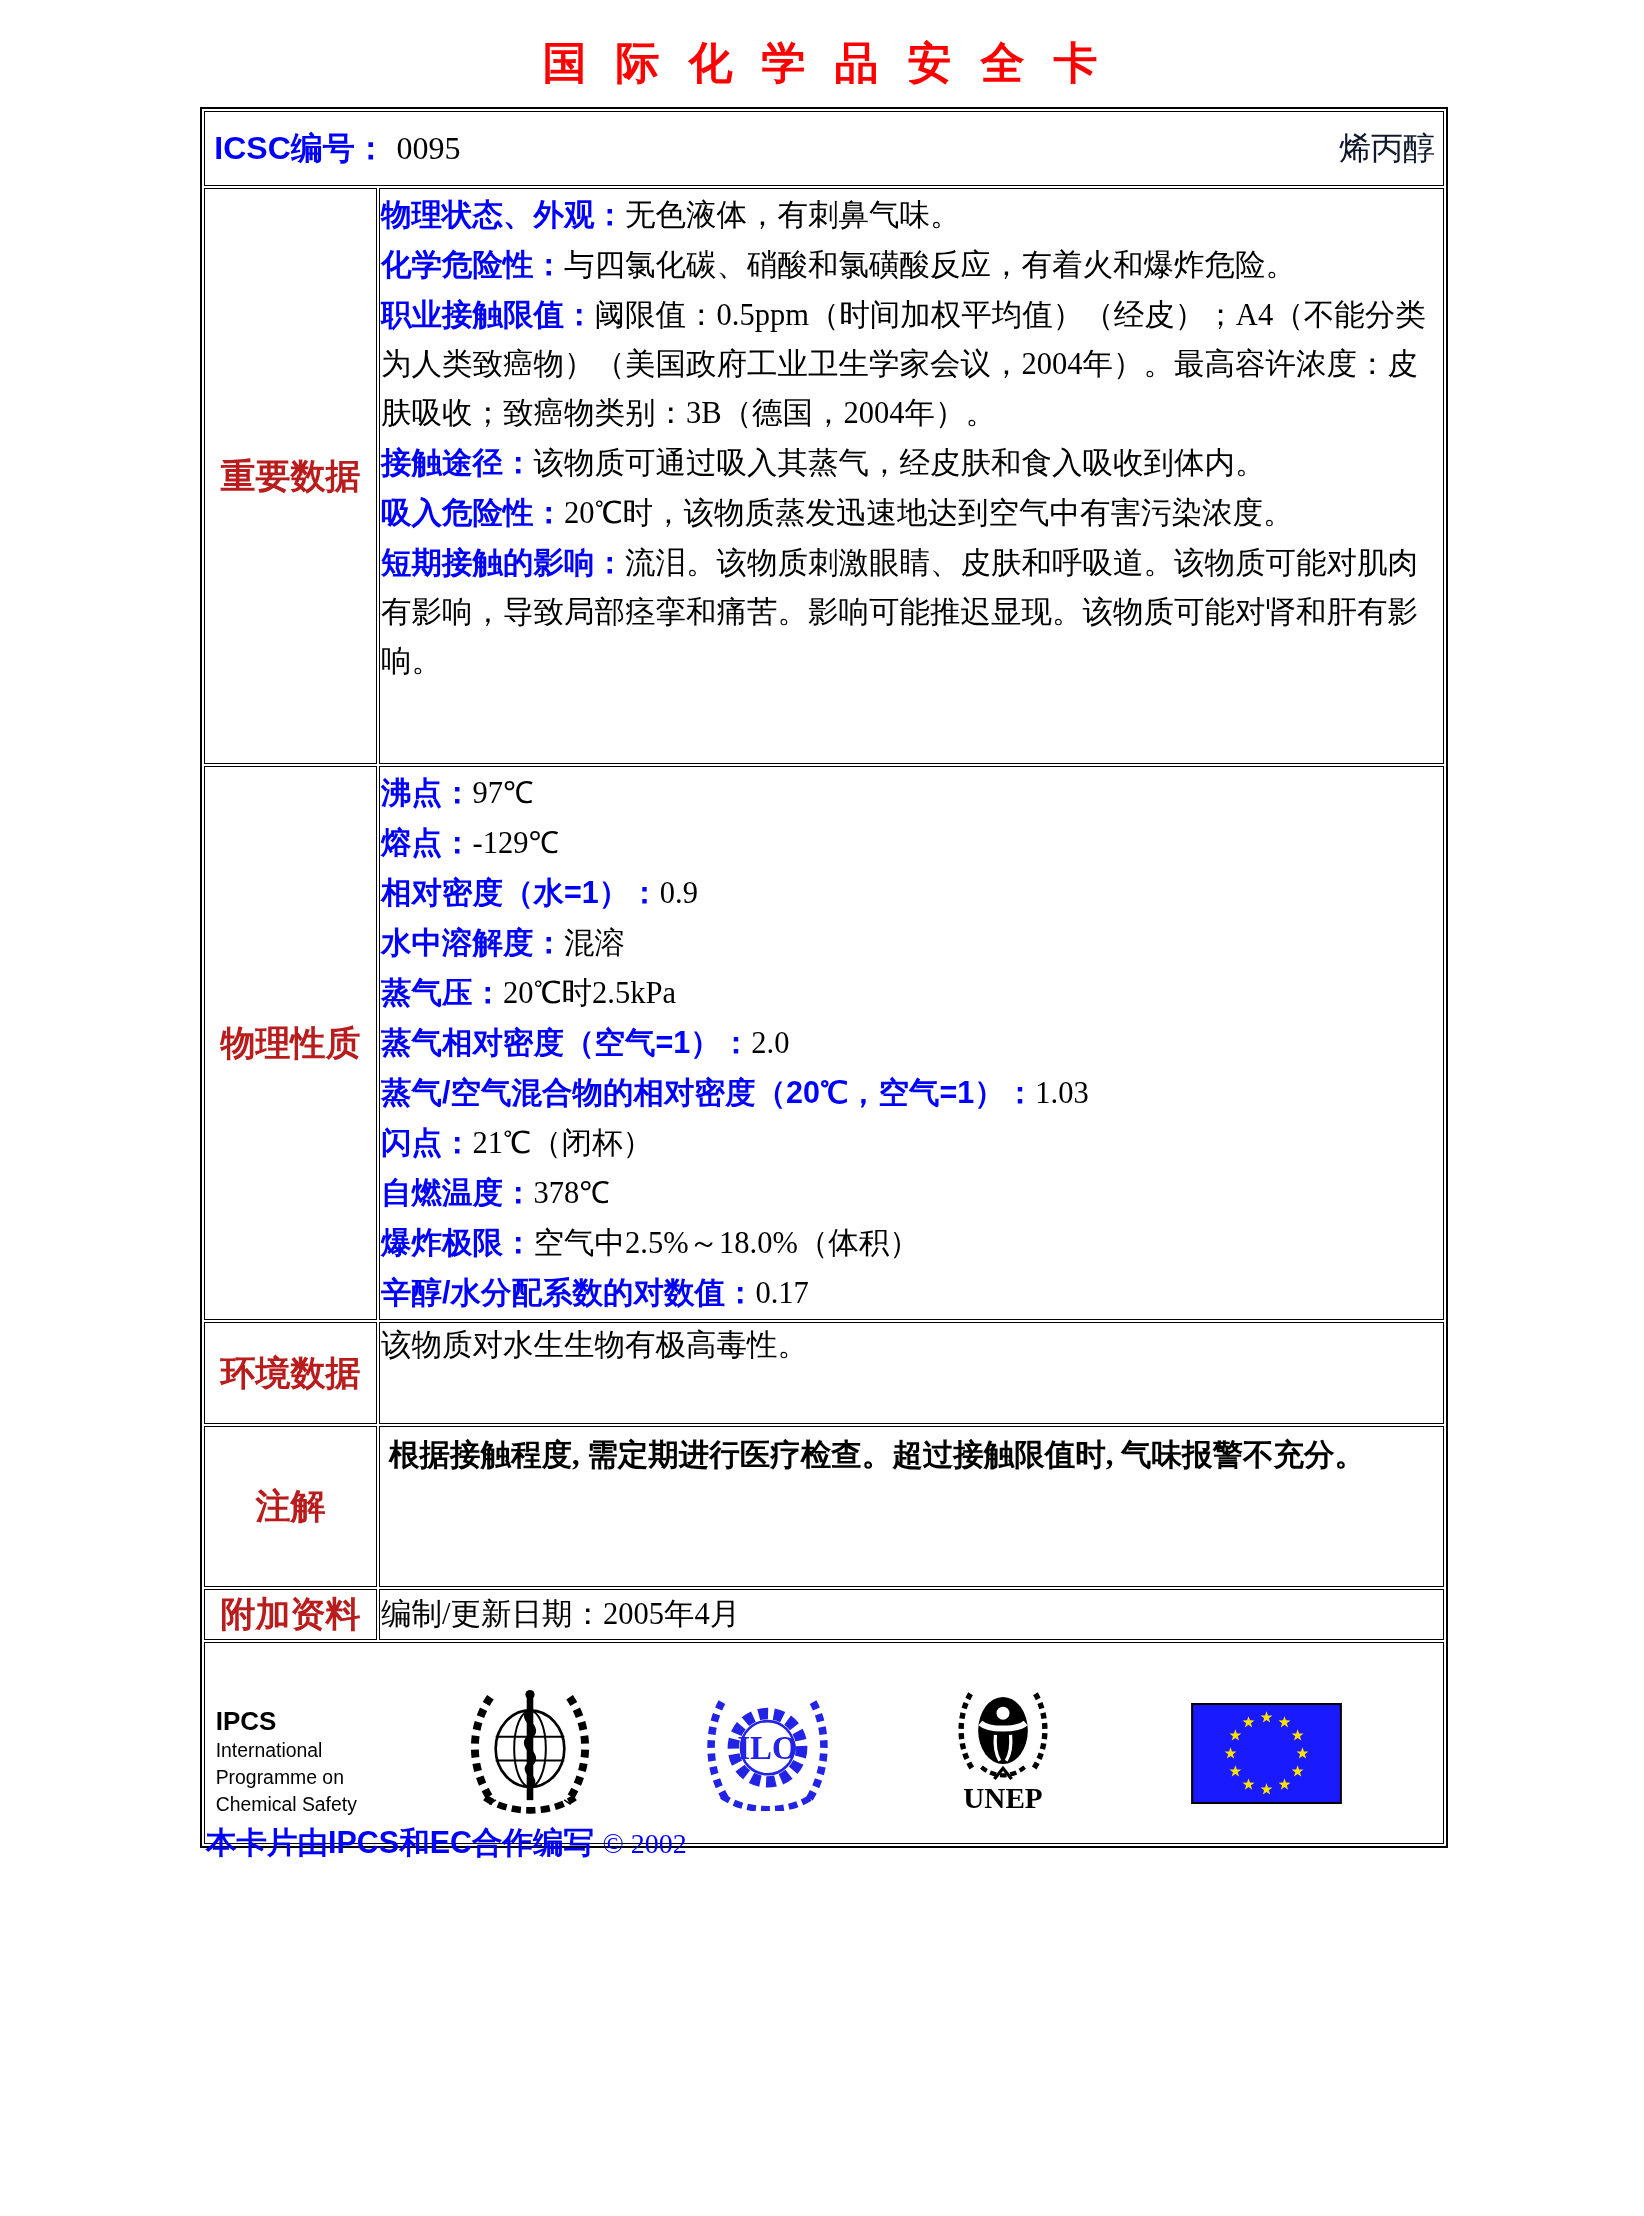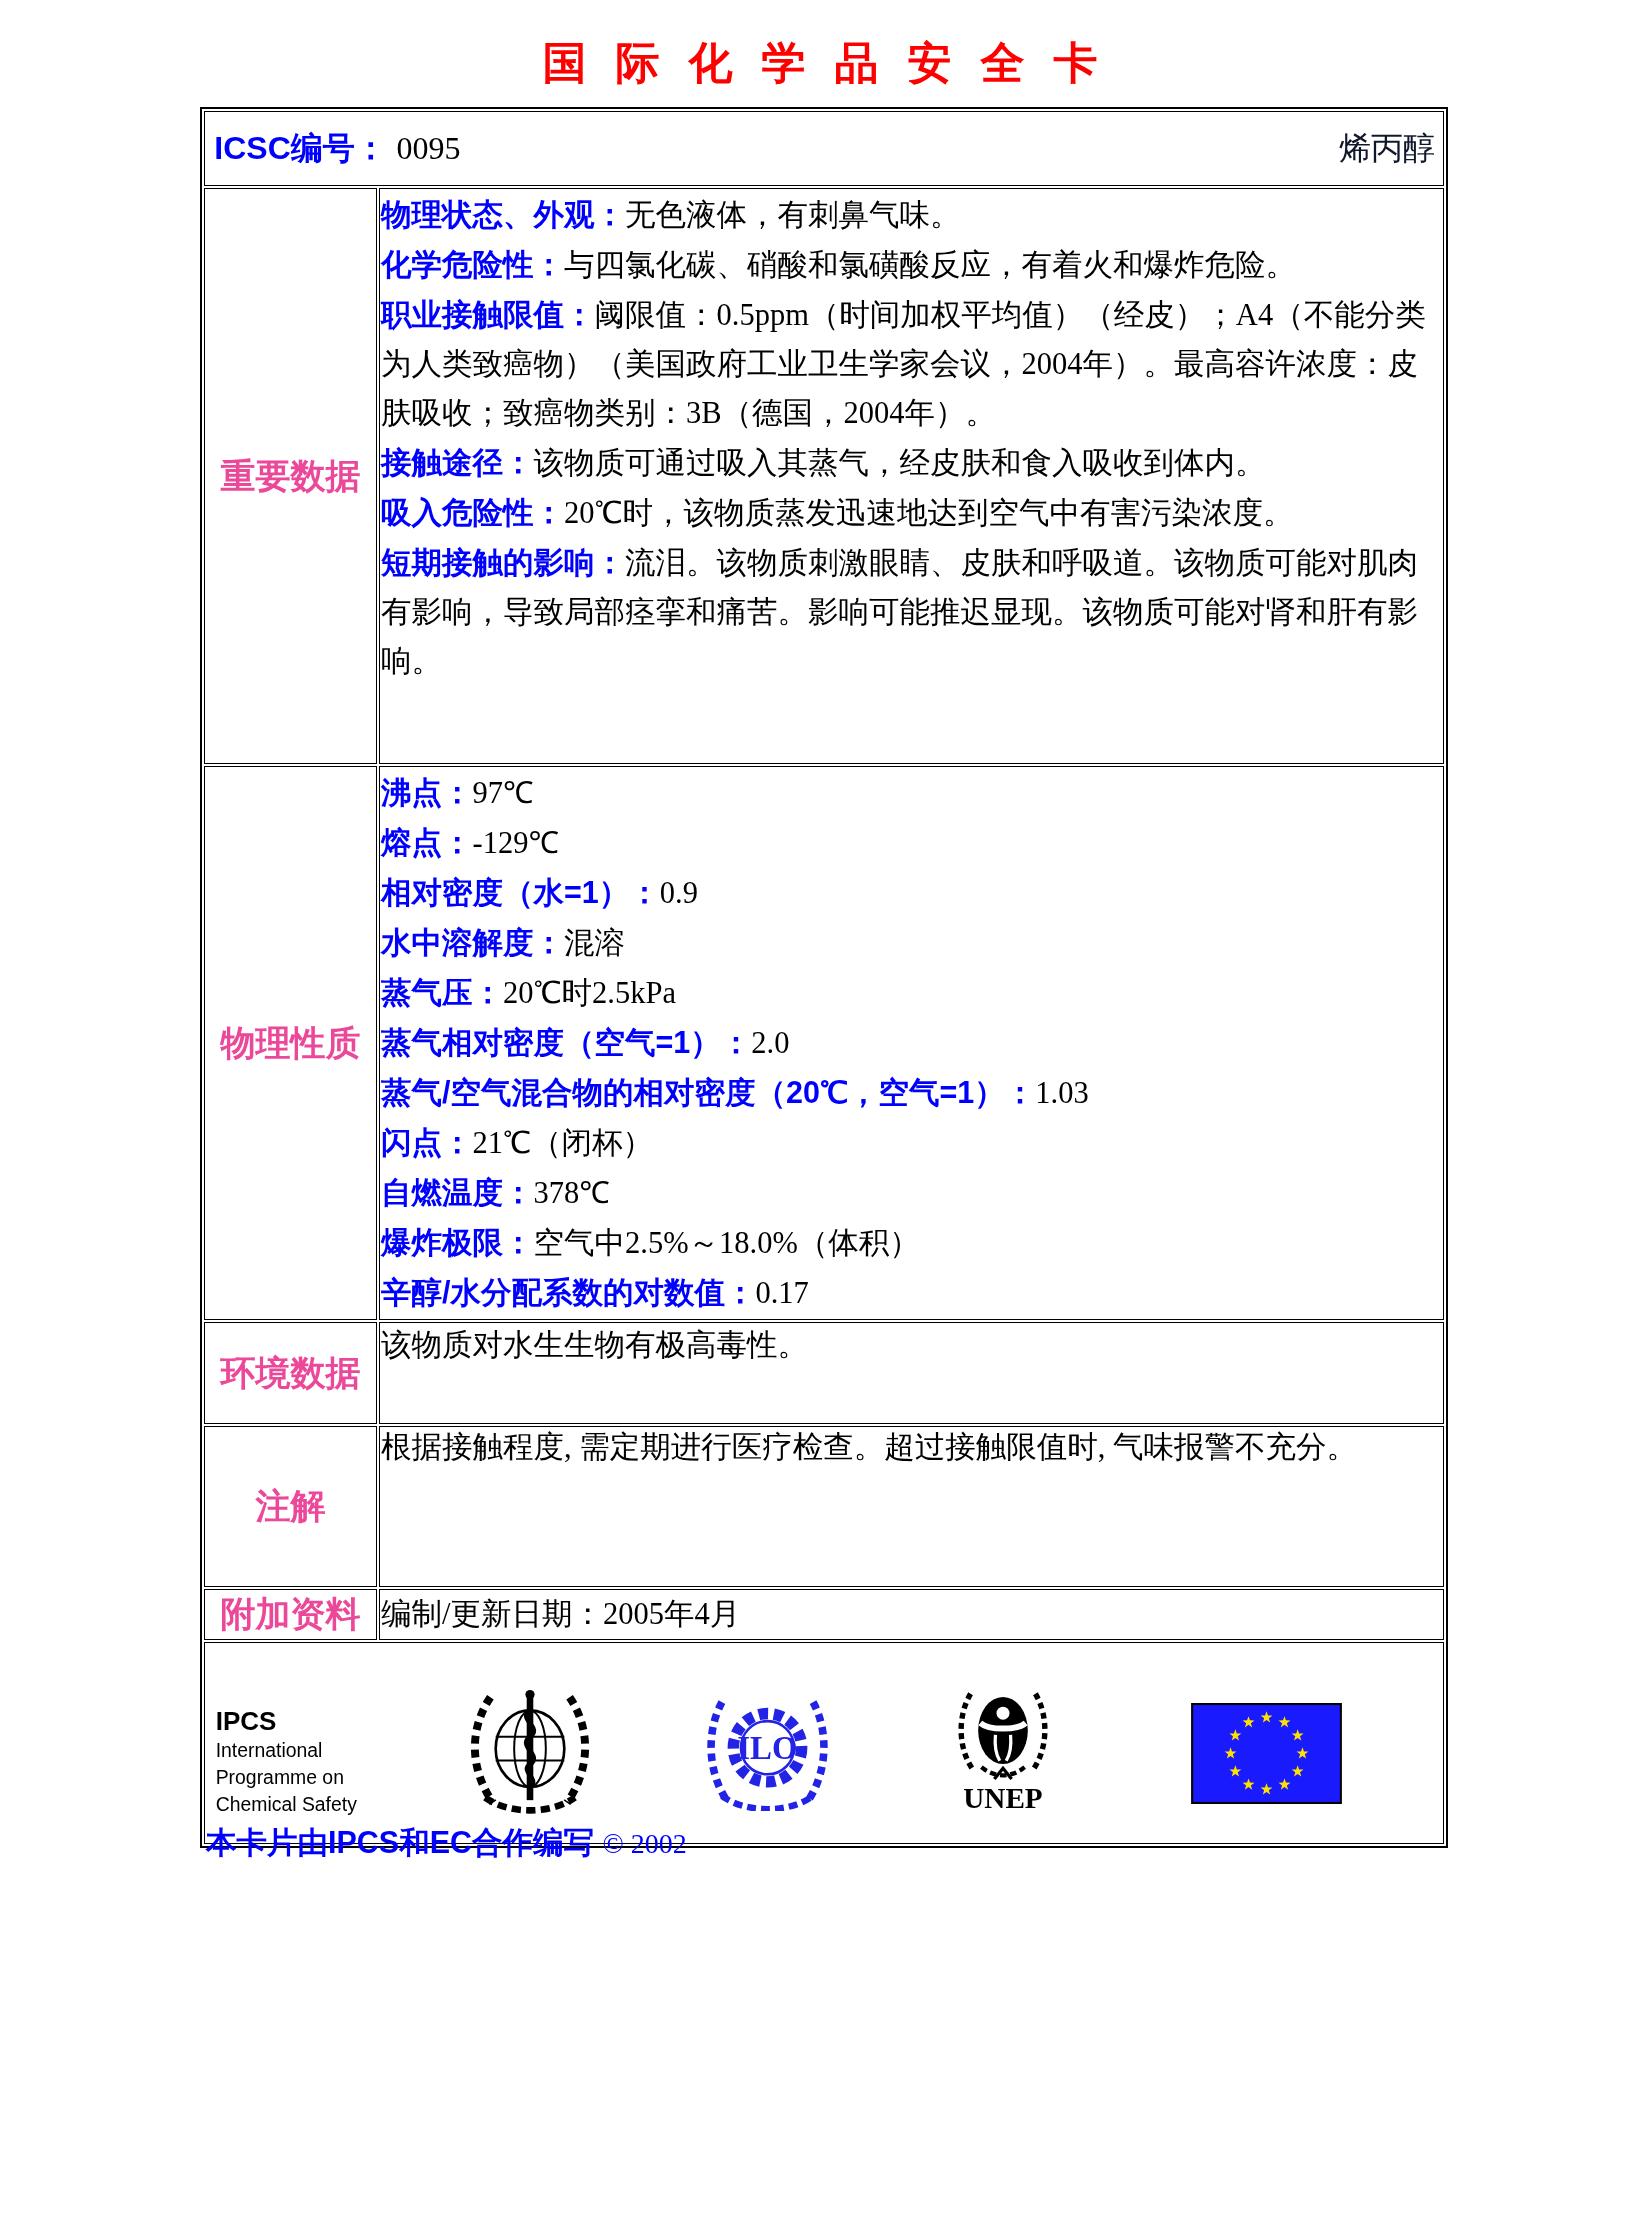--- a/index.html
+++ b/index.html
@@ -26,30 +26,30 @@
   .h-log{height:202px;}
   .h-leg{height:60px;vertical-align:middle;}
 
   .header-flex{display:flex;justify-content:space-between;align-items:center;
                padding:0 7px 0 8.3px;font-size:32px;}
   .hval{color:#000;margin-left:9.7px;}
   .chem{color:#0f172a;font-size:32px;}
 
   .label-cell{vertical-align:middle;text-align:center;
               font-family:"Liberation Sans",sans-serif;font-weight:bold;
-              color:#ec4899;font-size:35px;}
+              color:#b91c1c;font-size:35px;}
   .content-cell{vertical-align:top;padding:1.4px 15.3px 0 8.3px;}
   .v-mid{vertical-align:middle;margin-left:21px;}
 
   .blab{color:#0000FF;font-weight:bold;font-family:"Liberation Sans",sans-serif;}
 
   .iline{margin:0;font-size:30.5px;line-height:49px;text-align:left;}
   .pline{font-size:30.5px;line-height:49px;white-space:nowrap;}
   .eline{margin:0;font-size:30.5px;line-height:42px;}
-  .nline{margin:0;font-size:30.5px;line-height:39px;}
+  .nline{margin:8px;font-size:30.5px;line-height:39px;font-weight:bold;}
   .aline{font-size:30.5px;line-height:35px;}
 
   .logos{position:relative;height:141px;}
   .ipcs-block{position:absolute;left:9.7px;top:32px;font-family:"Liberation Sans",sans-serif;}
   .ipcs-acronym{font-size:26px;font-weight:bold;line-height:32px;}
   .ipcs-line{font-size:19.4px;line-height:27px;}
   .logo{position:absolute;}
   .who-logo{left:258px;top:11px;}
   .ilo-logo{left:497px;top:19.4px;}
   .unep-logo{left:743px;top:14px;}

